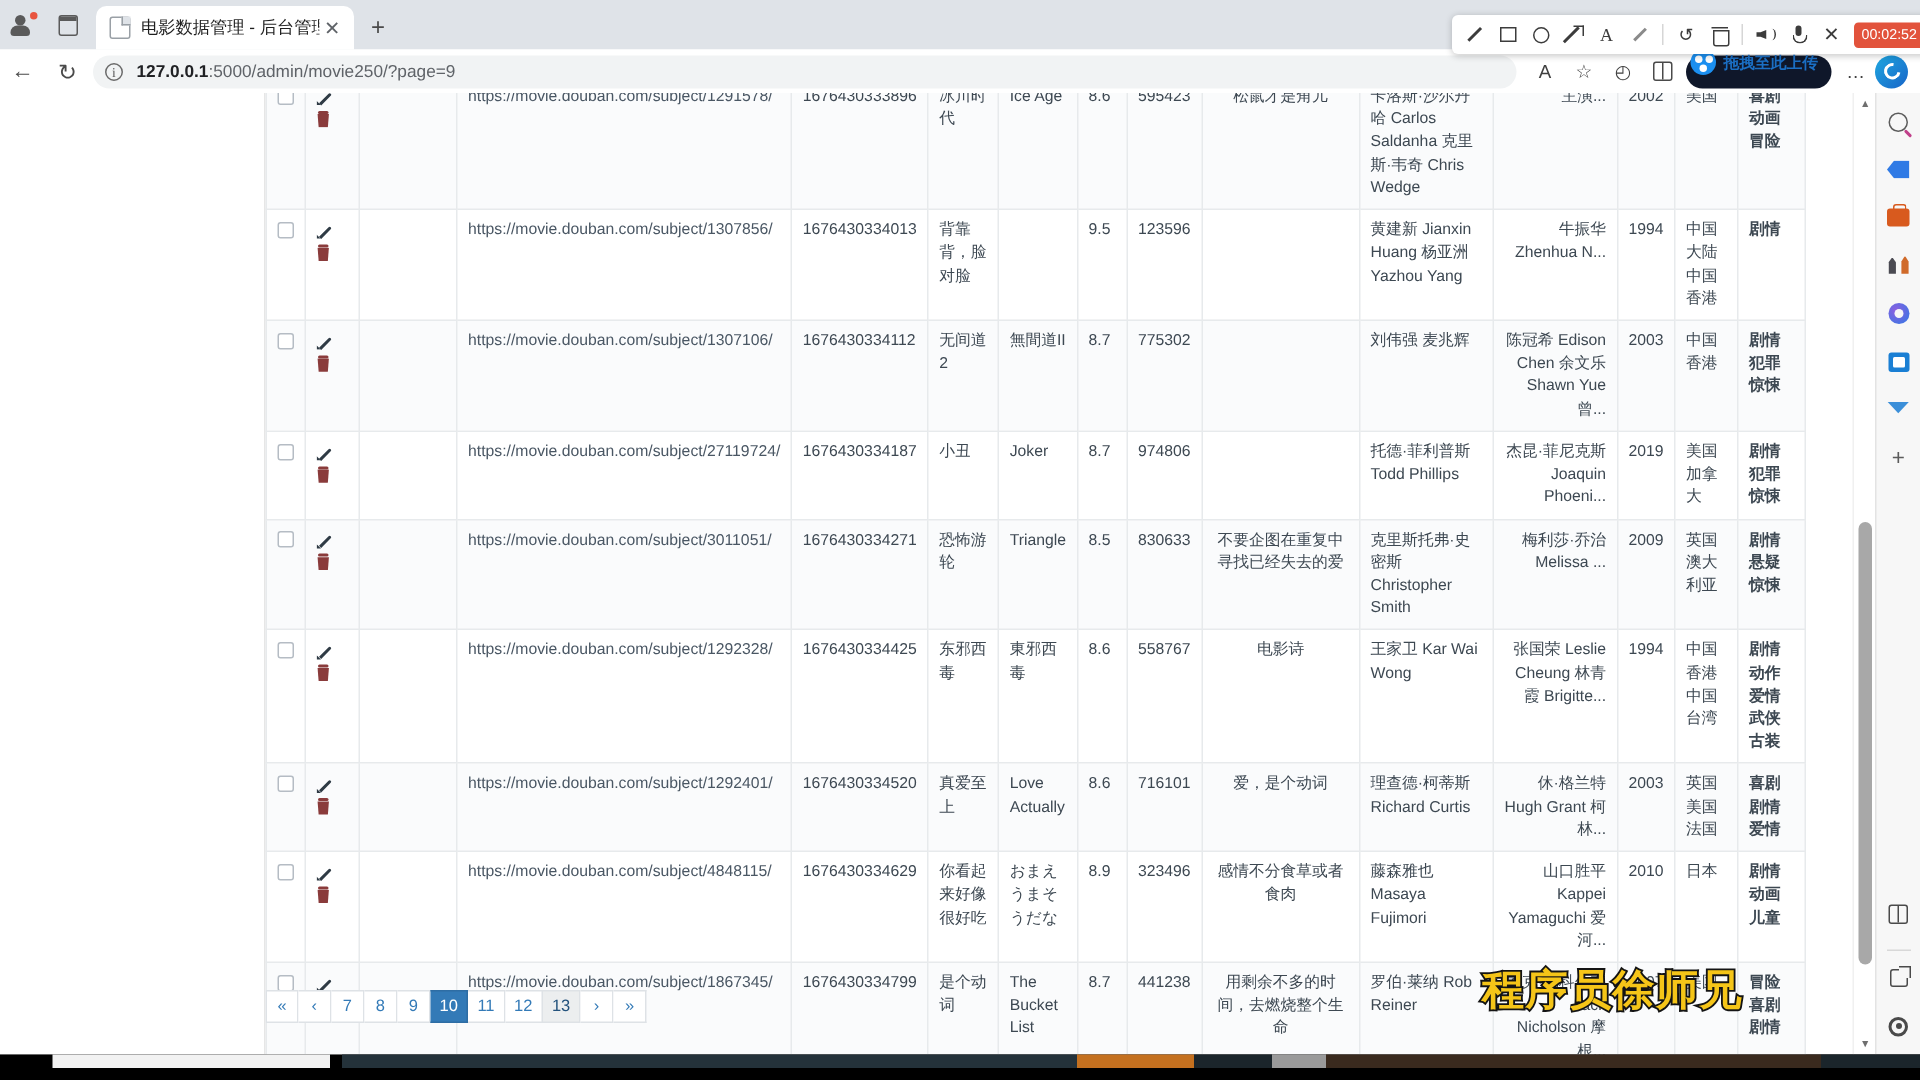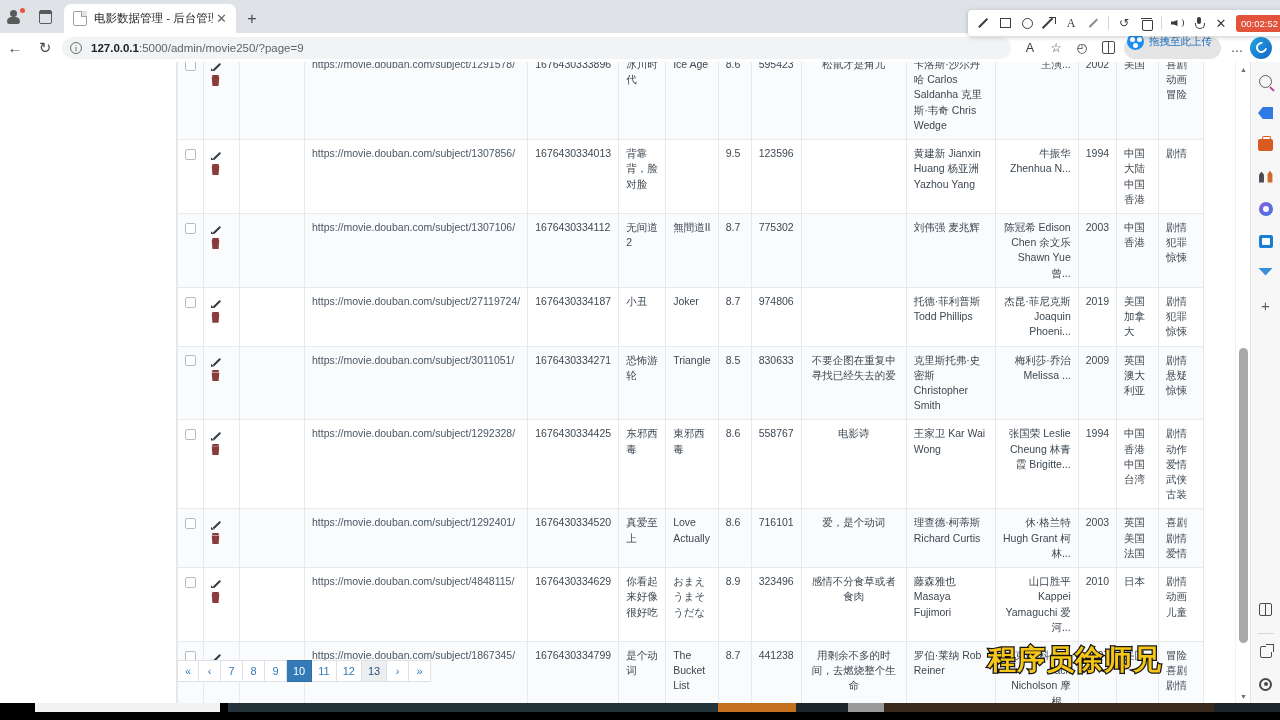--- a/index.html
+++ b/index.html
@@ -104,22 +104,23 @@
     margin-left: 9px; font-size: 11.5px; color: #5f6368; white-space: nowrap;
   }
   #url-text b { color: #202124; font-weight: 700; }
   .nav-right { display: flex; align-items: center; margin-left: auto; }
   .ico-btn {
     width: 26px; height: 24px; display: flex; align-items: center; justify-content: center;
     color: #404040; font-size: 12.5px;
   }
   #upload-pill {
     height: 22px; display: flex; align-items: center; gap: 5px;
-    background: #e5e5e5; border-radius: 11px; padding: 0 9px 12px 3px;
+    background: #0f172a; border-radius: 11px; padding: 0 9px 12px 3px;
     margin: 0 3px;
+    font-weight: bold;
   }
   .upload-glyph {
     width: 17px; height: 17px; border-radius: 50%; background: #1b8ff0;
     position: relative; flex: 0 0 auto;
   }
   .upload-glyph::before, .upload-glyph::after {
     content: ""; position: absolute; width: 5px; height: 5px;
     border-radius: 50%; background: #fff; top: 3.5px;
   }
   .upload-glyph::before { left: 2.5px; }
@@ -175,21 +176,21 @@
   .c-id    { width: 67px; margin-top: 41px; }
   .c-cn    { width: 47px; }
   .c-en    { width: 48px; }
   .c-rate  { width: 33px; }
   .c-votes { width: 38px; }
   .c-quote { width: 105px; text-align: center; }
   .c-dir   { width: 89px; }
   .c-act2  { width: 83px; text-align: right; }
   .c-year  { width: 38px; }
   .c-country { width: 42px; }
-  .c-genre { width: 45px; }
+  .c-genre { width: 45px; font-weight: bold; }
 
   .row-chk {
     width: 11px; height: 11px; border: 1px solid #b5bcc4; border-radius: 2px;
     background: #fff; display: inline-block; vertical-align: middle;
   }
   .icon-edit {
     display: inline-block; width: 11px; height: 11px; margin-right: 4px;
     position: relative; vertical-align: middle;
   }
   .icon-edit::before {

